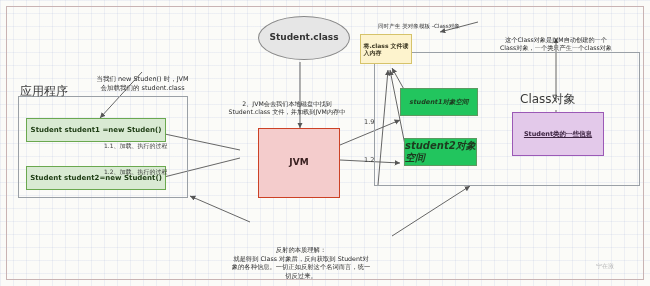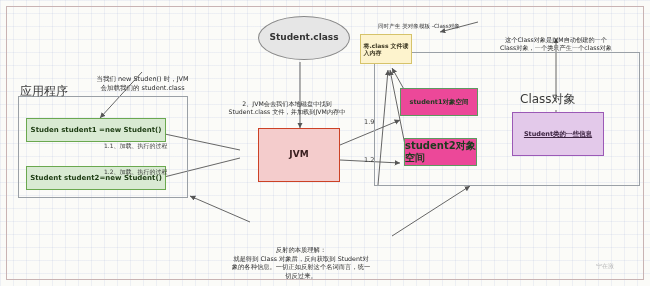--- a/index.html
+++ b/index.html
@@ -25,22 +25,22 @@
   svg.layer { position:absolute; left:0; top:0; width:650px; height:286px; overflow:visible; }
   .node {
     position:absolute;
     box-sizing:border-box;
     display:flex; align-items:center; justify-content:center;
     text-align:left;
     color:#333;
     line-height:1.25;
   }
   .box-green {
-    background:#ec4899; border:1px solid #5d9960;
-    color:#1d3b1f; font-weight:bold;
+    background:#22c55e; border:1px solid #5d9960;
+    color:#1d3b1f; font-weight:bold;font-style:italic;
   }
   .box-green-light {
     background:#d9ead3; border:1px solid #6aa84f;
     color:#1c3b12; font-weight:bold;
   }
   .box-pink {
     background:#f4cccc; border:1px solid #cc4125;
     color:#3a2020; font-weight:bold;
   }
   .box-purple {
@@ -103,36 +103,36 @@
   </svg>
 
   <div class="outline-box" style="left:18px; top:96px; width:168px; height:100px;"></div>
 
   <div class="outline-box" style="left:374px; top:52px; width:264px; height:132px;"></div>
 
   <div class="outline-box" style="left:6px; top:6px; width:636px; height:272px; border-color:#c9b3b3;"></div>
 
   <div class="label-small" style="left:20px; top:84px; font-size:12px;">应用程序</div>
 
-  <div class="node box-green-light" style="left:26px; top:118px; width:140px; height:24px; font-size:7px;">Studen student1 =new Student()</div>
+  <div class="node box-green-light" style="left:26px; top:118px; width:140px; height:24px; font-size:7px;">Student student1 =new Studen()</div>
 
   <div class="node box-green-light" style="left:26px; top:166px; width:140px; height:24px; font-size:7px;">Student student2=new Student()</div>
 
   <div class="plain-text" style="left:75px; top:47px; width:135px; font-size:6.5px; white-space:pre-line;">当我们 new Studen() 时，JVM
 会加载我们的 student.class</div>
 
   <div class="label-small" style="left:104px; top:142px; font-size:6px;">1.1、加载、执行的过程</div>
   <div class="label-small" style="left:104px; top:168px; font-size:6px;">1.2、加载、执行的过程</div>
 
   <div class="node ellipse" style="left:258px; top:16px; width:92px; height:44px; font-size:9px;">Student.class</div>
 
   <div class="plain-text" style="left:212px; top:72px; width:150px; font-size:6.2px; white-space:pre-line;">2、JVM会去我们本地磁盘中找到
 Student.class 文件，并加载到JVM内存中</div>
 
-  <div class="node box-pink" style="left:258px; top:128px; width:82px; height:54px; font-size:9px;">JVM</div>
+  <div class="node box-pink" style="left:258px; top:128px; width:82px; height:70px; font-size:9px;">JVM</div>
 
   <div class="label-small" style="left:364px; top:118px; font-size:6.5px;">1.9</div>
   <div class="label-small" style="left:364px; top:156px; font-size:6.5px;">1.2</div>
 
   <div class="node box-yellow" style="left:360px; top:34px; width:52px; height:30px; font-size:6px; white-space:pre-line;">将.class 文件读
 入内存</div>
 
   <div class="label-small" style="left:378px; top:23px; font-size:5.6px;">同时产生 类对象模板 -Class对象</div>
 
   <div class="plain-text" style="left:466px; top:8px; width:180px; font-size:6.2px; white-space:pre-line;">这个Class对象是JVM自动创建的一个

